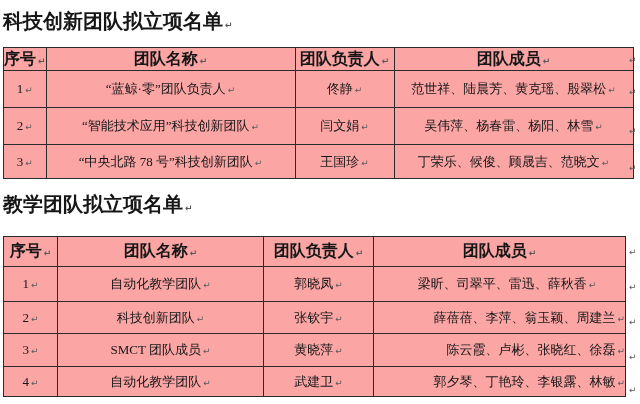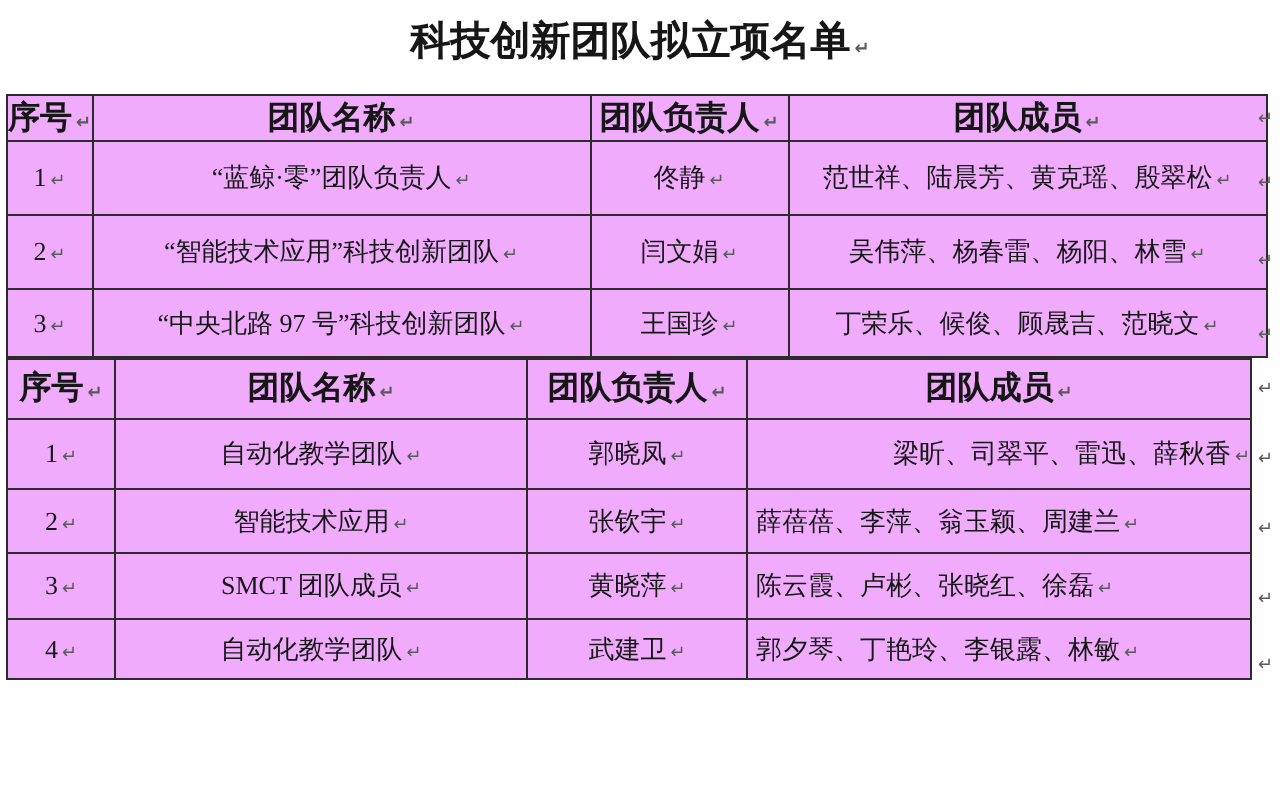--- a/index.html
+++ b/index.html
@@ -3,36 +3,36 @@
 <meta charset="utf-8">
 <style>
   html,body{margin:0;padding:0;}
   body{
     width:640px;height:404px;background:#ffffff;
     font-family:"Liberation Serif", serif;
     color:#111111;overflow:hidden;
   }
   .doc{padding:5px 0 0 3px;width:637px;}
   .doc-title{
-    width:634px;text-align:center;font-weight:bold;
+    width:634px;font-weight:bold;
     font-size:20px;line-height:26px;color:#161616;
     white-space:nowrap;
   }
   .doc-title.first{margin:3px 0 9px 0;}
   .doc-title.second{margin:12px 0 15px 0;}
   .twrap{position:relative;}
-  table{border-collapse:collapse;table-layout:fixed;background:#f0abfc;}
+  table{border-collapse:collapse;table-layout:fixed;background:#fca5a5;}
   th,td{
     border:1px solid #2b2b2b;padding:0;vertical-align:middle;
     overflow:hidden;white-space:nowrap;
   }
   th{font-size:16px;font-weight:bold;text-align:center;color:#161616;}
   td{font-size:13px;font-weight:normal;text-align:center;color:#161616;}
-  td.left{text-align:left;padding-left:4px;}
-  td.indent{text-align:right;padding-left:15px;}
+  td.left{text-align:right;padding-left:4px;}
+  td.indent{text-align:center;padding-left:15px;}
   
   .t1 .c1{width:34px;} .t1 .c2{width:248px;} .t1 .c3{width:98px;} .t1 .c4{width:238px;}
   .t1 .hr{height:23px;} .t1 .r1{height:37px;} .t1 .r2{height:37px;} .t1 .r3{height:34px;}
   
   .t2 .c1{width:53px;} .t2 .c2{width:205px;} .t2 .c3{width:109px;} .t2 .c4{width:251px;}
   .t2 .hr{height:30px;} .t2 .r1{height:35px;} .t2 .r2{height:32px;} .t2 .r3{height:33px;} .t2 .r4{height:30px;}
   
   .mark{font-size:9px;color:#5a5a5a;margin-left:2px;font-family:"DejaVu Sans",sans-serif;}
   .gutter{position:absolute;left:626px;top:0;display:flex;flex-direction:column;}
   .gutter span{display:flex;align-items:center;font-size:9px;color:#5a5a5a;
@@ -63,53 +63,54 @@
         <td><span>范世祥、陆晨芳、黄克瑶、殷翠松</span><span class="mark">↵</span></td>
       </tr>
       <tr class="r2">
         <td><span>2</span><span class="mark">↵</span></td>
         <td><span>“智能技术应用”科技创新团队</span><span class="mark">↵</span></td>
         <td><span>闫文娟</span><span class="mark">↵</span></td>
         <td><span>吴伟萍、杨春雷、杨阳、林雪</span><span class="mark">↵</span></td>
       </tr>
       <tr class="r3">
         <td><span>3</span><span class="mark">↵</span></td>
-        <td><span>“中央北路 97 号”科技创新团队</span><span class="mark">↵</span></td>
+        <td><span>“中央北路 78 号”科技创新团队</span><span class="mark">↵</span></td>
         <td><span>王国珍</span><span class="mark">↵</span></td>
         <td><span>丁荣乐、候俊、顾晟吉、范晓文</span><span class="mark">↵</span></td>
       </tr>
     </tbody>
       </table>
     <div class="gutter t1g">
       <span class="gh">↵</span>
       <span class="g1">↵</span>
       <span class="g2">↵</span>
       <span class="g3">↵</span>
     </div>
   </div>
 
+  <div class="doc-title second"><span>教学团队拟立项名单</span><span class="mark">↵</span></div>
 
   <div class="twrap">
     <table class="t2">
       <tbody>
           <tr class="hr">
         <th class="c1"><span>序号</span><span class="mark">↵</span></th>
         <th class="c2"><span>团队名称</span><span class="mark">↵</span></th>
         <th class="c3"><span>团队负责人</span><span class="mark">↵</span></th>
         <th class="c4"><span>团队成员</span><span class="mark">↵</span></th>
       </tr>
       <tr class="r1">
         <td><span>1</span><span class="mark">↵</span></td>
         <td><span>自动化教学团队</span><span class="mark">↵</span></td>
         <td><span>郭晓凤</span><span class="mark">↵</span></td>
         <td class="indent"><span>梁昕、司翠平、雷迅、薛秋香</span><span class="mark">↵</span></td>
       </tr>
       <tr class="r2">
         <td><span>2</span><span class="mark">↵</span></td>
-        <td><span>智能技术应用</span><span class="mark">↵</span></td>
+        <td><span>科技创新团队</span><span class="mark">↵</span></td>
         <td><span>张钦宇</span><span class="mark">↵</span></td>
         <td class="left"><span>薛蓓蓓、李萍、翁玉颖、周建兰</span><span class="mark">↵</span></td>
       </tr>
       <tr class="r3">
         <td><span>3</span><span class="mark">↵</span></td>
         <td><span>SMCT 团队成员</span><span class="mark">↵</span></td>
         <td><span>黄晓萍</span><span class="mark">↵</span></td>
         <td class="left"><span>陈云霞、卢彬、张晓红、徐磊</span><span class="mark">↵</span></td>
       </tr>
       <tr class="r4">

